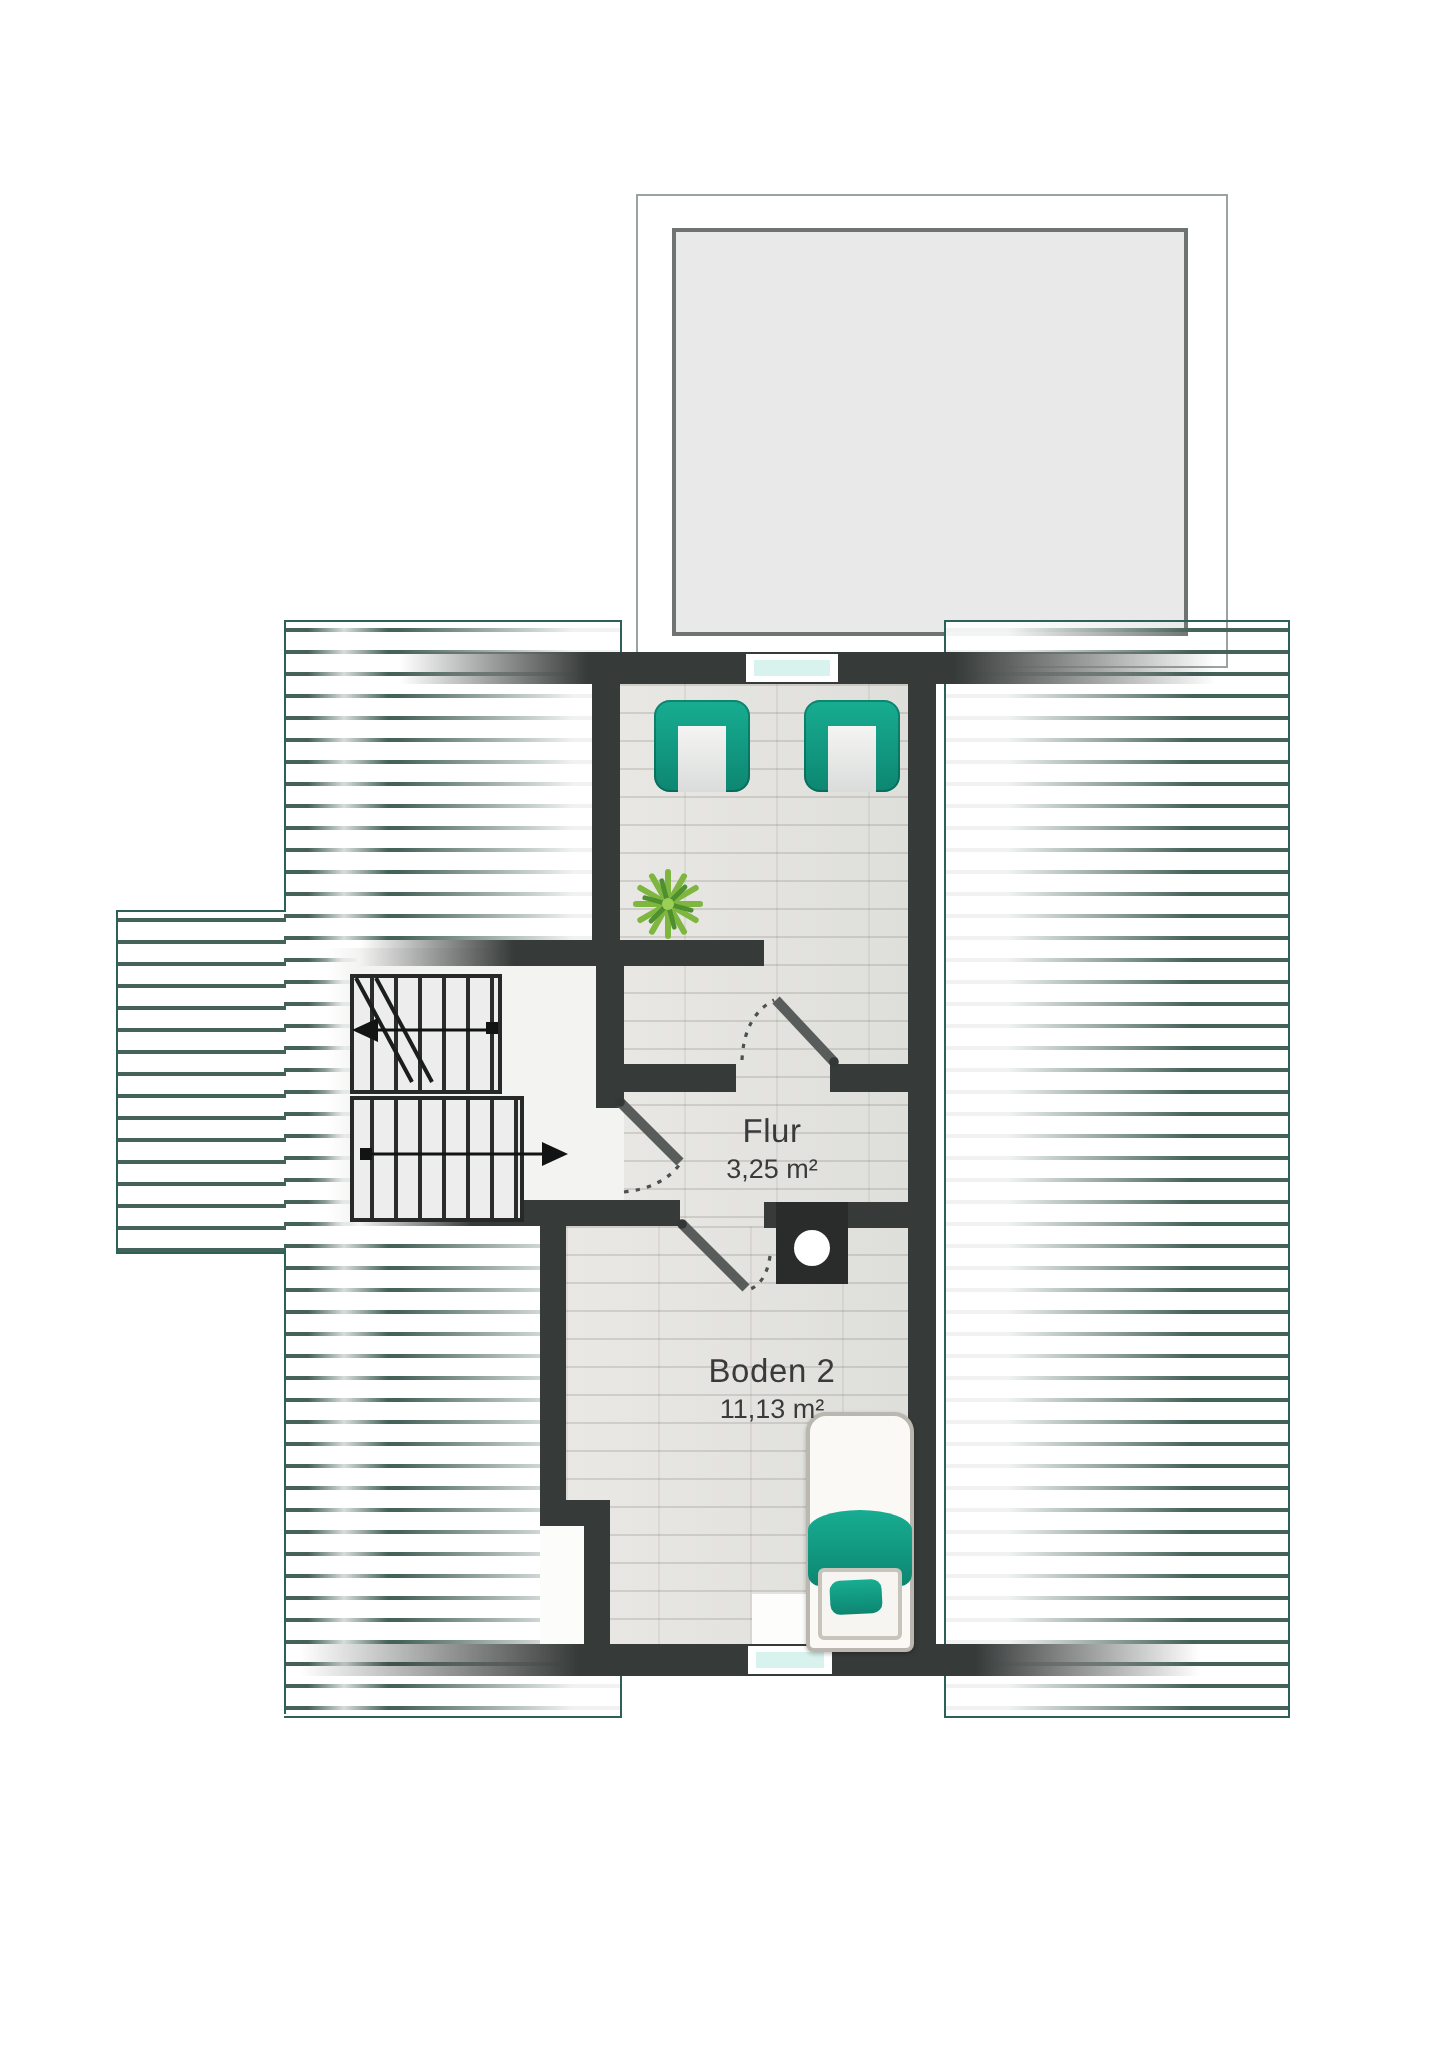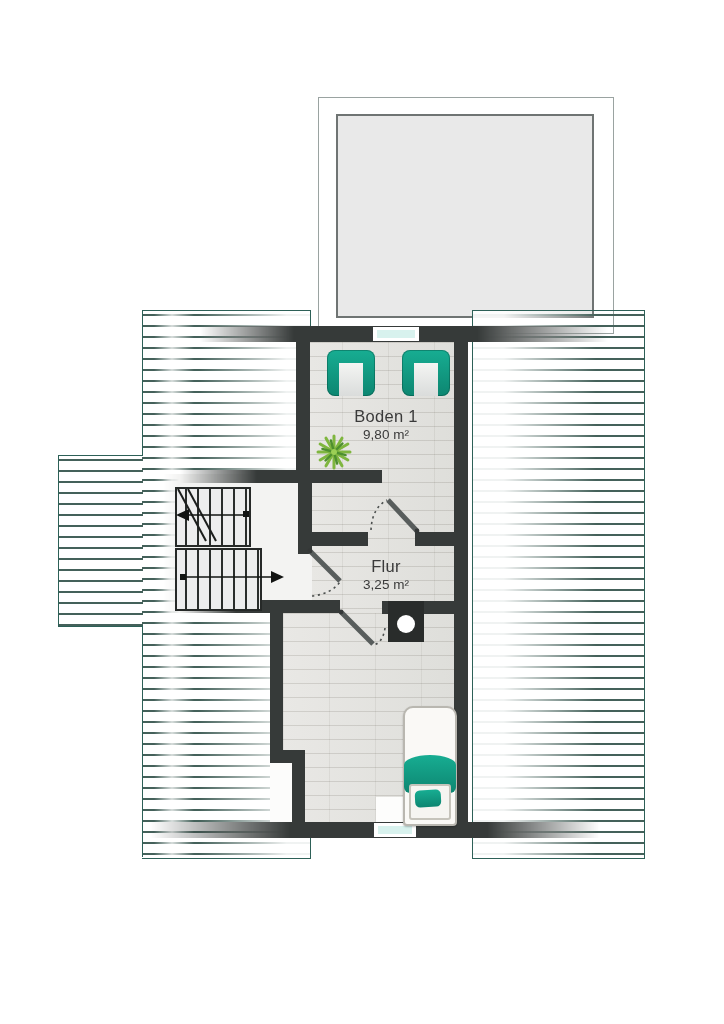--- a/index.html
+++ b/index.html
@@ -219,22 +219,22 @@
       <line class="pl2" x2="12" transform="rotate(15)"></line>
         <line class="pl2" x2="12" transform="rotate(75)"></line>
       <line class="pl2" x2="12" transform="rotate(135)"></line>
         <line class="pl2" x2="12" transform="rotate(195)"></line>
       <line class="pl2" x2="12" transform="rotate(255)"></line>
         <line class="pl2" x2="12" transform="rotate(315)"></line>
       <circle r="3" fill="#9ccf55"></circle>
     </g>
   </svg>
 
-  <div class="abs room-label lbl-boden1">
-    <div class="room-name">Boden 1</div>
-    <div class="room-area">9,80 m²</div>
-  </div>
   <div class="abs room-label lbl-flur">
     <div class="room-name">Flur</div>
     <div class="room-area">3,25 m²</div>
   </div>
+  <div class="abs room-label lbl-boden2">
+    <div class="room-name">Boden 2</div>
+    <div class="room-area">11,13 m²</div>
+  </div>
 
 </div>
 
 </body></html>

